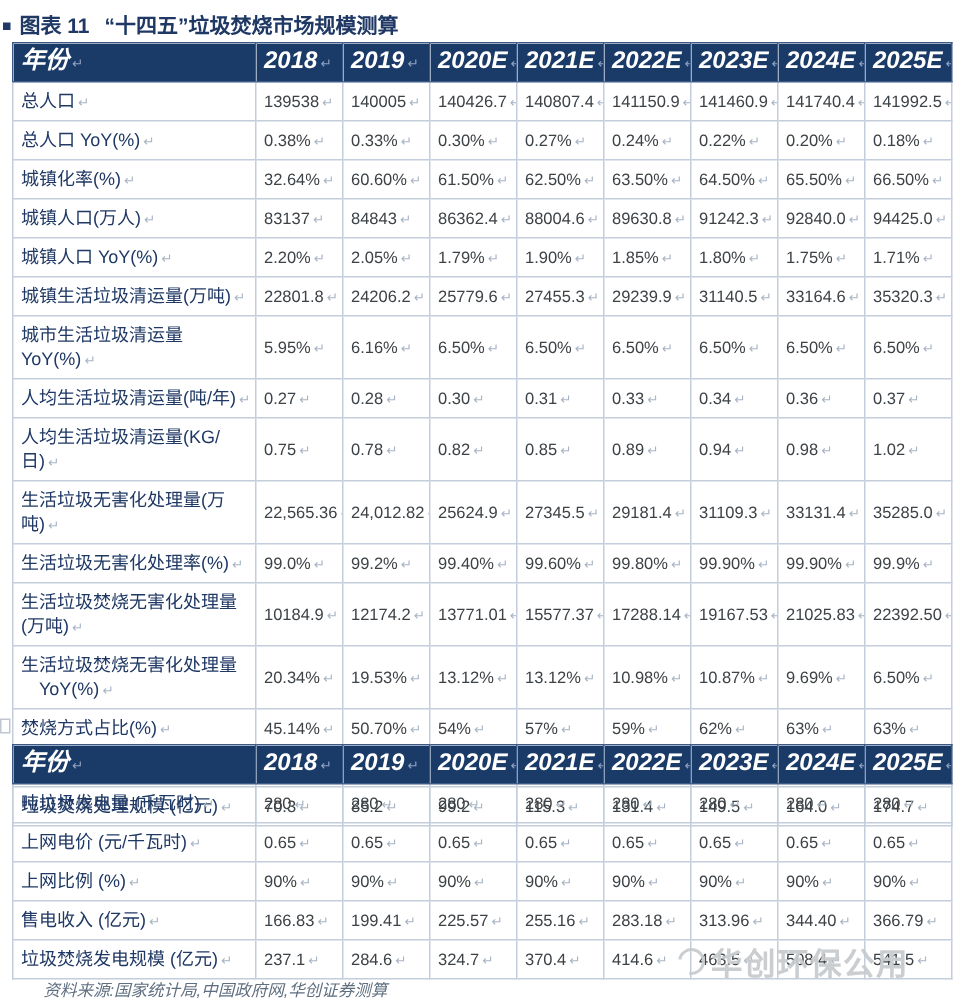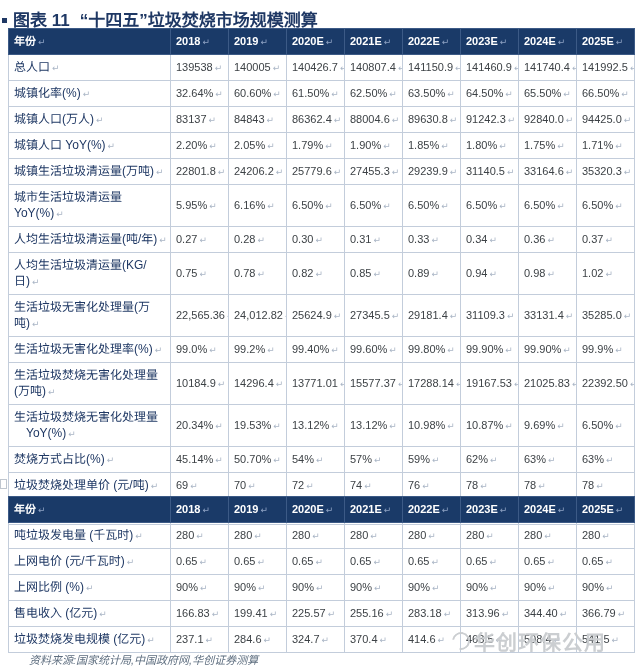--- a/index.html
+++ b/index.html
@@ -15,21 +15,21 @@
   }
   *{box-sizing:border-box;}
   html,body{margin:0;padding:0;}
   body{
     width:638px;height:670px;position:relative;overflow:hidden;
     background:#ffffff;
     font-family:"Liberation Sans","DejaVu Sans",sans-serif;
   }
   .title{
     position:absolute;top:6px;left:2px;
-    color:var(--title-text);font-weight:bold;font-size:17px;
+    color:var(--title-text);font-weight:bold;font-size:14px;
     white-space:nowrap;
   }
   .bullet{
     display:inline-block;width:5px;height:5px;background:var(--title-text);
     margin:0 6px 2px 0;vertical-align:middle;
   }
   .figure-label{margin-right:10px;}
   .tbl-mount{position:absolute;left:8px;}
   #table1{top:28px;}
   #table2{top:496px;}
@@ -37,21 +37,21 @@
   col.c-label{width:162px;}
   col.c-year{width:58px;}
   th,td{
     border:1px solid var(--border);
     text-align:left;vertical-align:middle;
     padding:4px 1px 4px 5px;line-height:16px;
     overflow:hidden;
   }
   th{
     background:var(--header-bg);color:var(--header-text);
-    font-size:11px;font-weight:bold;border-color:#3c5a86;
+    font-size:16px;font-weight:bold;border-color:#3c5a86;font-style:italic;
   }
   td.lbl{
     color:var(--label-text);font-weight:normal;font-size:12px;
     white-space:pre-line;
   }
   td.val{color:var(--value-text);font-size:11px;}
   th::after,td::after{
     content:"\21B5";font-size:9px;margin-left:2px;font-weight:normal;
     color:var(--return-mark);
   }
@@ -118,20 +118,31 @@
           <td class="val">139538</td>
           <td class="val">140005</td>
           <td class="val">140426.7</td>
           <td class="val">140807.4</td>
           <td class="val">141150.9</td>
           <td class="val">141460.9</td>
           <td class="val">141740.4</td>
           <td class="val">141992.5</td>
         </tr>
         <tr>
+          <td class="lbl">总人口 YoY(%)</td>
+          <td class="val">0.38%</td>
+          <td class="val">0.33%</td>
+          <td class="val">0.30%</td>
+          <td class="val">0.27%</td>
+          <td class="val">0.24%</td>
+          <td class="val">0.22%</td>
+          <td class="val">0.20%</td>
+          <td class="val">0.18%</td>
+        </tr>
+        <tr>
           <td class="lbl">城镇化率(%)</td>
           <td class="val">32.64%</td>
           <td class="val">60.60%</td>
           <td class="val">61.50%</td>
           <td class="val">62.50%</td>
           <td class="val">63.50%</td>
           <td class="val">64.50%</td>
           <td class="val">65.50%</td>
           <td class="val">66.50%</td>
         </tr>
@@ -219,21 +230,21 @@
           <td class="val">99.40%</td>
           <td class="val">99.60%</td>
           <td class="val">99.80%</td>
           <td class="val">99.90%</td>
           <td class="val">99.90%</td>
           <td class="val">99.9%</td>
         </tr>
         <tr>
           <td class="lbl">生活垃圾焚烧无害化处理量(万吨)</td>
           <td class="val">10184.9</td>
-          <td class="val">14296.4</td>
+          <td class="val">12174.2</td>
           <td class="val">13771.01</td>
           <td class="val">15577.37</td>
           <td class="val">17288.14</td>
           <td class="val">19167.53</td>
           <td class="val">21025.83</td>
           <td class="val">22392.50</td>
         </tr>
         <tr>
           <td class="lbl">生活垃圾焚烧无害化处理量
 　YoY(%)</td>

